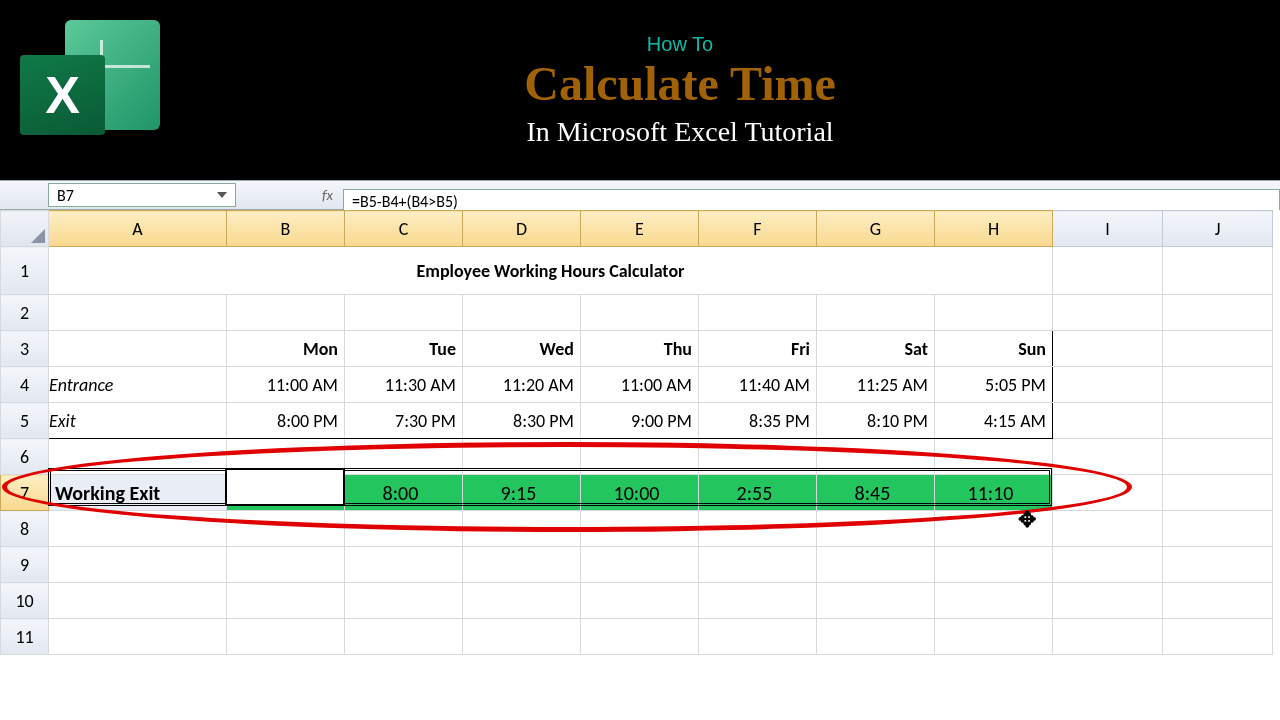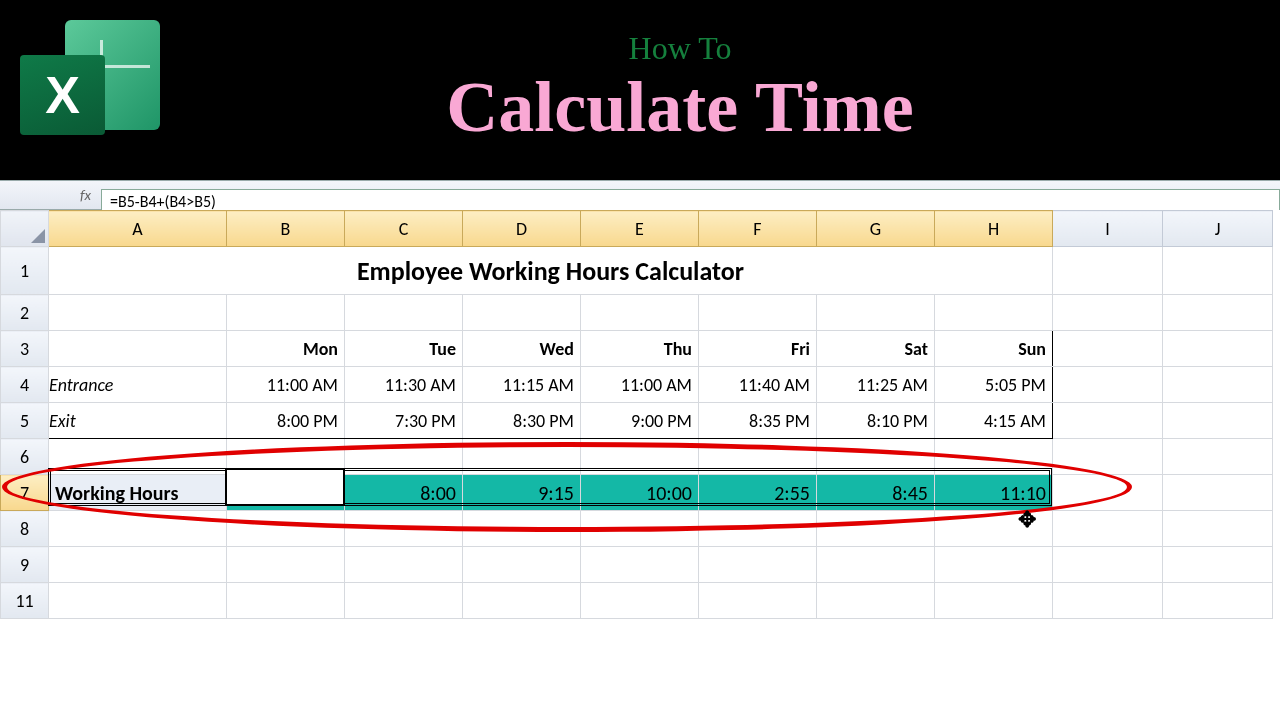--- a/index.html
+++ b/index.html
@@ -61,28 +61,28 @@
   font-weight: bold;
   font-size: 52px;
   font-family: "Segoe UI", Arial, sans-serif;
 }
 .title-text {
   text-align: center;
   flex: 1;
   margin-left: -100px;
 }
 .title-text .how-to {
-  color: #15803d;
-  font-family: Liberation Serif, serif;
-  font-size: 32px;
+  color: #14b8a6;
+  font-family: Liberation Sans, sans-serif;
+  font-size: 20px;
 }
 .title-text .main-title {
-  color: #f9a8d4;
+  color: #a16207;
   font-family: "Times New Roman", serif;
-  font-size: 72px;
+  font-size: 48px;
   font-weight: bold;
   line-height: 1;
   margin: 4px 0 8px 0;
 }
 .title-text .sub-title {
   color: #fff;
   font-family: "Times New Roman", serif;
   font-size: 28px;
 }
 
@@ -177,21 +177,21 @@
 }
 .grid th.row-head.hl {
   background: linear-gradient(#fdeec3, #f8d88e);
   border-color: #c9a95a;
 }
 .col-A { width: 178px; }
 .col-B, .col-C, .col-D, .col-E, .col-F, .col-G, .col-H { width: 118px; }
 .col-I, .col-J { width: 110px; }
 
 .bigtitle td {
-  font-size: 26px;
+  font-size: 18px;
   font-weight: bold;
   text-align: center;
   height: 48px;
 }
 .databox-l { border-left: 1.5px solid #000 !important; }
 .databox-r { border-right: 1.5px solid #000 !important; }
 .databox-t { border-top: 1.5px solid #000 !important; padding-left: 22px; }
 .databox-b { border-bottom: 1.5px solid #000 !important; padding-left: 40px; }
 .dhead {
   font-weight: bold;
@@ -205,22 +205,22 @@
   padding-left: 0;
   font-size: 20px;
 }
 .timecell {
   text-align: right !important;
   padding-right: 6px;
   font-size: 20px;
   margin-left: 8px;
 }
 .row7 td.sel {
-  background: #14b8a6;
-  text-align: right;
+  background: #22c55e;
+  text-align: center;
   padding-right: 6px;
   font-size: 20px;
 }
 .row7 td.selA {
   background: #e9eef6;
   text-align: left !important;
   padding-left: 6px;
   font-weight: bold;
   font-size: 20px;
 }
@@ -255,24 +255,29 @@
 <div class="title-banner">
   <div class="excel-icon">
     <div class="sheet-back"></div>
     <div class="badge">
         <span>X</span>
       </div>
   </div>
   <div class="title-text">
     <div class="how-to">How To</div>
     <div class="main-title">Calculate Time</div>
+    <div class="sub-title">In Microsoft Excel Tutorial</div>
   </div>
 </div>
 
 <div class="formula-bar">
+  <div class="name-box">
+    <span>B7</span>
+    <span class="dd"></span>
+  </div>
   <div class="fx-label">fx</div>
   <div class="formula-input">
     <span>=B5-B4+(B4&gt;B5)</span>
   </div>
 </div>
 
 <div class="sheet-area">
 <table class="grid">
   <tbody>
         <tr>
@@ -318,21 +323,21 @@
     <td class="dhead databox-t">Sat</td>
     <td class="dhead databox-t databox-r">Sun</td>
     <td></td>
           <td></td>
   </tr>
   <tr>
     <th class="row-head">4</th>
     <td class="rowlabel databox-l">Entrance</td>
     <td class="timecell">11:00 AM</td>
     <td class="timecell">11:30 AM</td>
-    <td class="timecell">11:15 AM</td>
+    <td class="timecell">11:20 AM</td>
     <td class="timecell">11:00 AM</td>
     <td class="timecell">11:40 AM</td>
     <td class="timecell">11:25 AM</td>
     <td class="timecell databox-r">5:05 PM</td>
     <td></td>
           <td></td>
   </tr>
   <tr>
     <th class="row-head">5</th>
     <td class="rowlabel databox-l databox-b">Exit</td>
@@ -354,21 +359,21 @@
           <td></td>
           <td></td>
           <td></td>
           <td></td>
           <td></td>
           <td></td>
           <td></td>
   </tr>
   <tr class="row7">
     <th class="row-head hl">7</th>
-    <td class="selA">Working Hours</td>
+    <td class="selA">Working Exit</td>
     <td class="sel">9:00</td>
     <td class="sel">8:00</td>
     <td class="sel">9:15</td>
     <td class="sel">10:00</td>
     <td class="sel">2:55</td>
     <td class="sel">8:45</td>
     <td class="sel">11:10</td>
     <td></td>
           <td></td>
   </tr>
@@ -392,20 +397,33 @@
           <td></td>
           <td></td>
           <td></td>
           <td></td>
           <td></td>
           <td></td>
           <td></td>
           <td></td>
   </tr>
   <tr>
+    <th class="row-head">10</th>
+    <td></td>
+          <td></td>
+          <td></td>
+          <td></td>
+          <td></td>
+          <td></td>
+          <td></td>
+          <td></td>
+          <td></td>
+          <td></td>
+  </tr>
+  <tr>
     <th class="row-head">11</th>
     <td></td>
           <td></td>
           <td></td>
           <td></td>
           <td></td>
           <td></td>
           <td></td>
           <td></td>
           <td></td>

